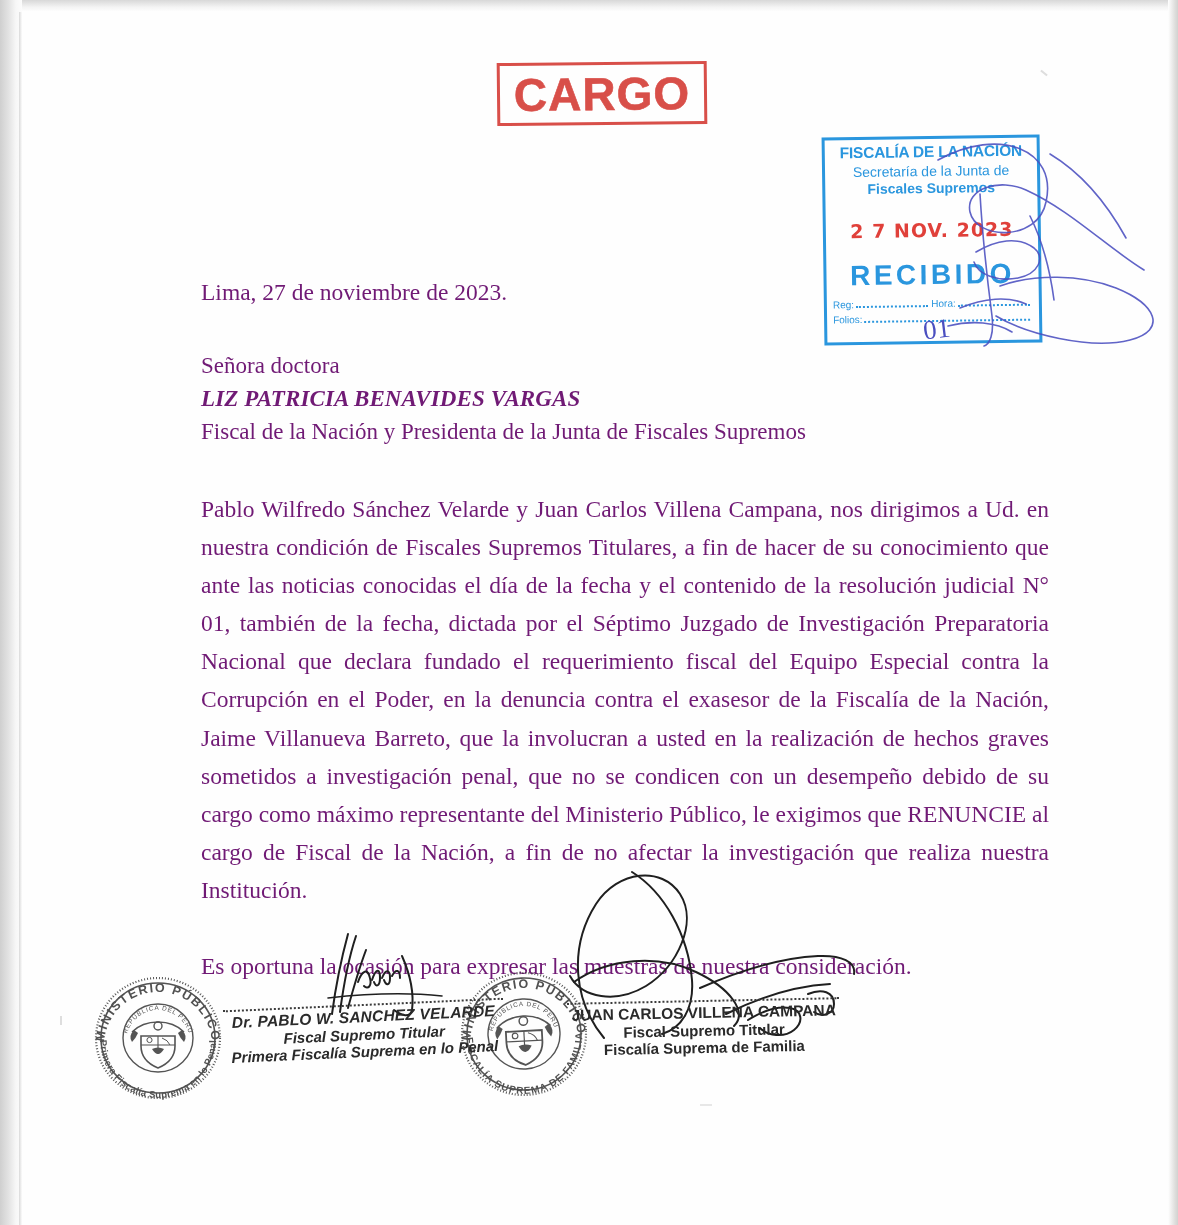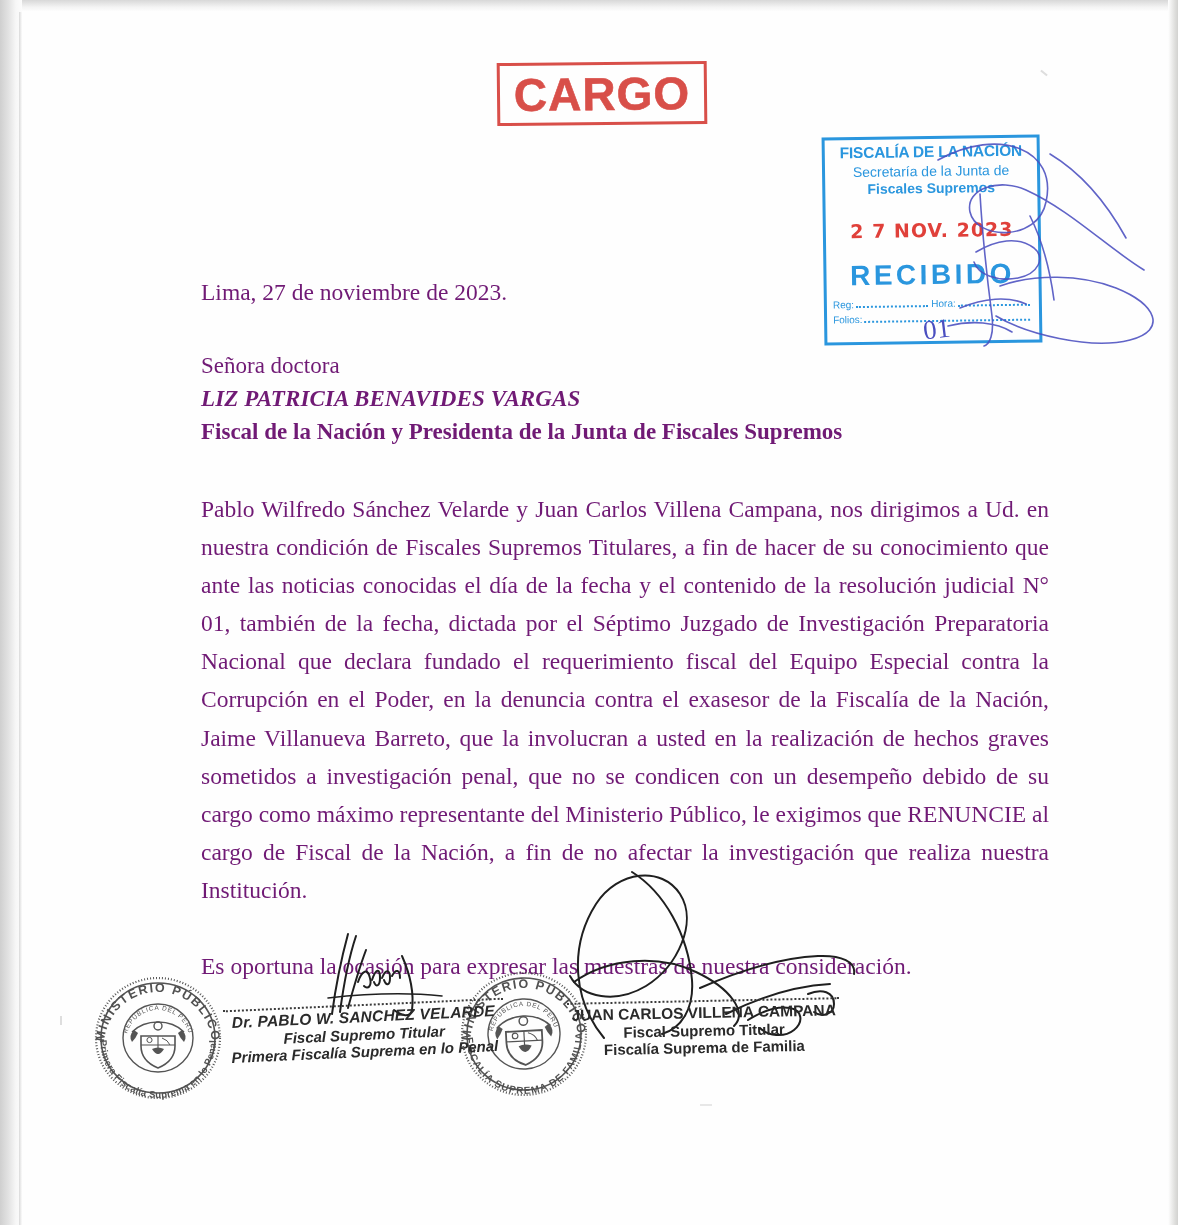--- a/index.html
+++ b/index.html
@@ -182,21 +182,21 @@
     font-size: 23px;
     line-height: 1.42;
   }
   .addressee .salut { }
   .addressee .name {
     font-weight: 700;
     letter-spacing: .1px;
     font-style: italic;
   }
   .addressee .title {
-    font-weight: 700;
+    font-weight: 400;
   }
   .addressee .present { }
 
   .body-par {
     margin-top: 42px;
     font-size: 23.5px;
     line-height: 1.62;
     text-align: justify;
     text-justify: inter-word;
   }

